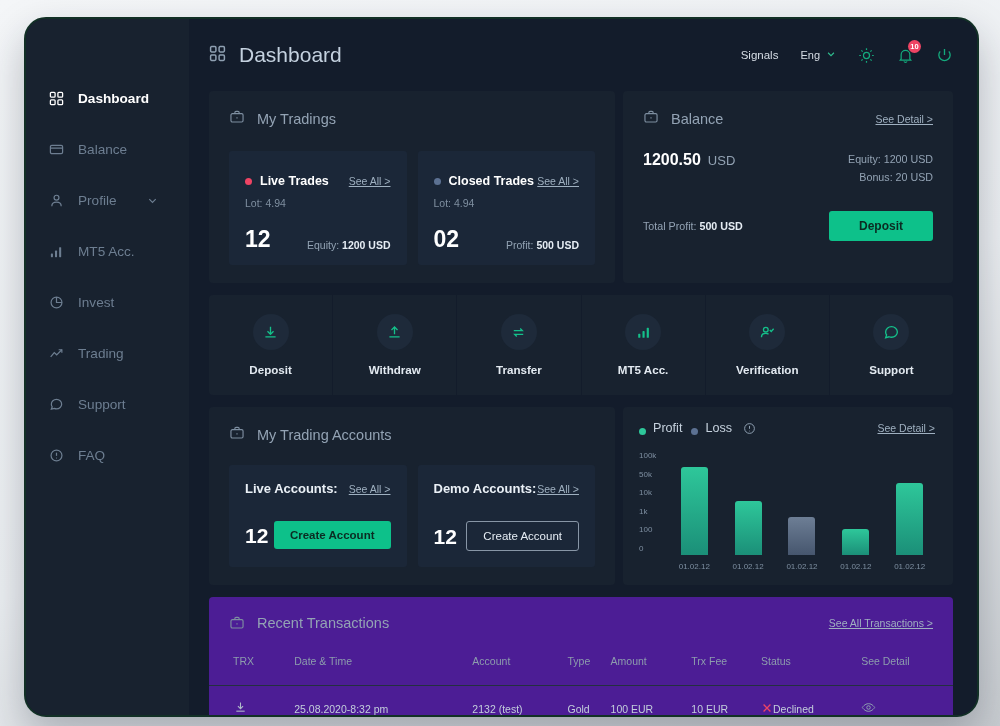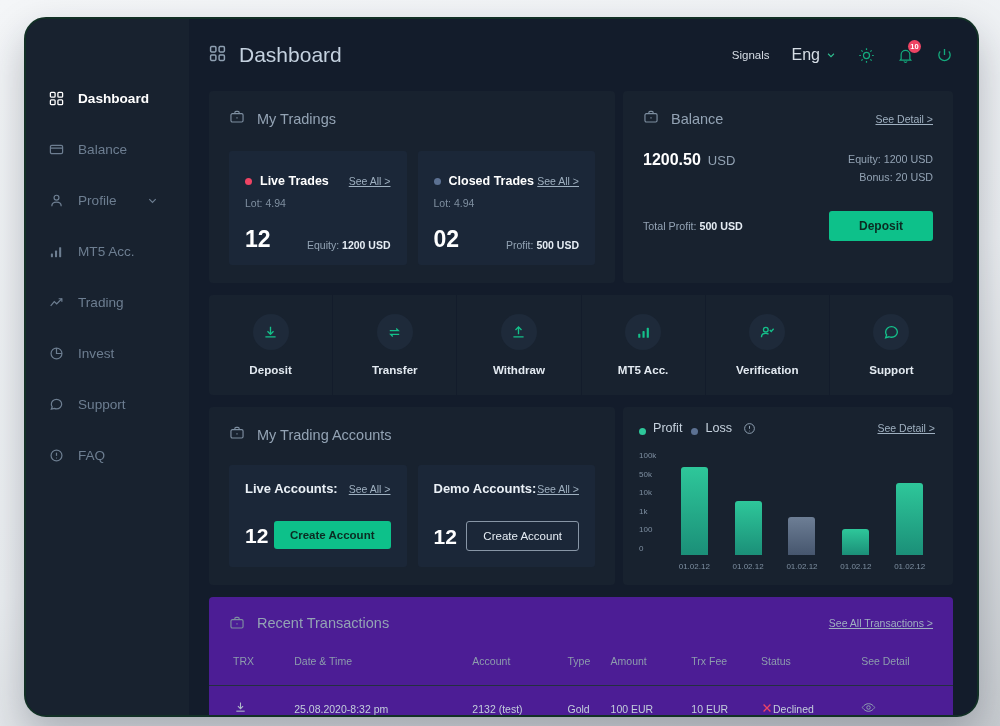--- a/index.html
+++ b/index.html
@@ -75,21 +75,21 @@
   
   .topbar {
     height: 72px; flex: 0 0 72px;
     display: flex; align-items: center;
     padding: 0 24px 0 20px;
   }
   .page-title-wrap { display: flex; align-items: center; gap: 13px; }
   .page-title { color: #c4d1df; font-size: 21px; }
   .topbar-right { margin-left: auto; display: flex; align-items: center; gap: 22px; }
   .tb-link { color: #d6dde5; font-size: 11.5px; cursor: pointer; }
-  .tb-lang { color: #d6dde5; font-size: 16px; display: flex; align-items: center; gap: 6px; cursor: pointer; }
+  .tb-lang { color: #d6dde5; font-size: 11px; display: flex; align-items: center; gap: 6px; cursor: pointer; }
   .tb-ico { cursor: pointer; position: relative; display: flex; align-items: center; }
   .badge {
     position: absolute; top: -7px; right: -7px;
     background: #ef4464; color: #fff;
     font-size: 7.5px; font-weight: bold;
     min-width: 13px; height: 13px; border-radius: 7px;
     display: flex; align-items: center; justify-content: center;
     padding: 0 2px;
   }
 
@@ -260,35 +260,35 @@
             <rect x="6.4" y="7" width="2.2" height="7" rx=".6"></rect>
             <rect x="10.8" y="3.5" width="2.2" height="10.5" rx=".6"></rect>
           </svg>
         </span>
         <span>MT5 Acc.</span>
       </div>
 
       <div class="nav-item">
         <span class="nav-icon">
           <svg width="15" height="15" viewBox="0 0 16 16" fill="none" stroke="#6d7e91" stroke-width="1.3">
+            <circle cx="8" cy="8" r="5.8"></circle>
+              <path d="M8 2.2V8h5.8"></path>
+          </svg>
+        </span>
+        <span>Invest</span>
+      </div>
+
+      <div class="nav-item">
+        <span class="nav-icon">
+          <svg width="15" height="15" viewBox="0 0 16 16" fill="none" stroke="#6d7e91" stroke-width="1.3">
             <path d="M1.8 11.5 5.6 7l2.6 2.4L13.6 4"></path>
               <path d="M10.3 4h3.4v3.3"></path>
           </svg>
         </span>
         <span>Trading</span>
-      </div>
-
-      <div class="nav-item">
-        <span class="nav-icon">
-          <svg width="15" height="15" viewBox="0 0 16 16" fill="none" stroke="#6d7e91" stroke-width="1.3">
-            <circle cx="8" cy="8" r="5.8"></circle>
-              <path d="M8 2.2V8h5.8"></path>
-          </svg>
-        </span>
-        <span>Invest</span>
       </div>
 
       <div class="nav-item">
         <span class="nav-icon">
           <svg width="15" height="15" viewBox="0 0 16 16" fill="none" stroke="#6d7e91" stroke-width="1.3">
             <path d="M13.5 7.6c0 2.8-2.5 5-5.5 5-.8 0-1.6-.2-2.3-.5L2.5 13l.9-2.6c-.6-.8-.9-1.8-.9-2.8 0-2.8 2.5-5 5.5-5s5.5 2.2 5.5 5z"></path>
           </svg>
         </span>
         <span>Support</span>
       </div>
@@ -450,36 +450,36 @@
                 <path d="M5.8 7.6 9 10.8l3.2-3.2"></path>
                 <path d="M3.6 13.6h10.8"></path>
             </svg>
           </span>
           <span class="action-label">Deposit</span>
         </div>
 
         <div class="action">
           <span class="action-circle">
             <svg width="17" height="17" viewBox="0 0 18 18" fill="none" stroke="#14c08a" stroke-width="1.4">
-              <path d="M4 7h9l-2.2-2.2"></path>
-                <path d="M14 11H5l2.2 2.2"></path>
-            </svg>
-          </span>
-          <span class="action-label">Transfer</span>
+              <path d="M9 10.8V3.2"></path>
+                <path d="M5.8 6.4 9 3.2l3.2 3.2"></path>
+                <path d="M3.6 13.6h10.8"></path>
+            </svg>
+          </span>
+          <span class="action-label">Withdraw</span>
         </div>
 
         <div class="action">
           <span class="action-circle">
             <svg width="17" height="17" viewBox="0 0 18 18" fill="none" stroke="#14c08a" stroke-width="1.4">
-              <path d="M9 10.8V3.2"></path>
-                <path d="M5.8 6.4 9 3.2l3.2 3.2"></path>
-                <path d="M3.6 13.6h10.8"></path>
-            </svg>
-          </span>
-          <span class="action-label">Withdraw</span>
+              <path d="M4 7h9l-2.2-2.2"></path>
+                <path d="M14 11H5l2.2 2.2"></path>
+            </svg>
+          </span>
+          <span class="action-label">Transfer</span>
         </div>
 
         <div class="action">
           <span class="action-circle">
             <svg width="17" height="17" viewBox="0 0 18 18" fill="#14c08a">
               <rect x="3.4" y="10.4" width="2.3" height="4.2" rx=".7"></rect>
               <rect x="7.9" y="7.4" width="2.3" height="7.2" rx=".7"></rect>
               <rect x="12.4" y="4" width="2.3" height="10.6" rx=".7"></rect>
             </svg>
           </span>

